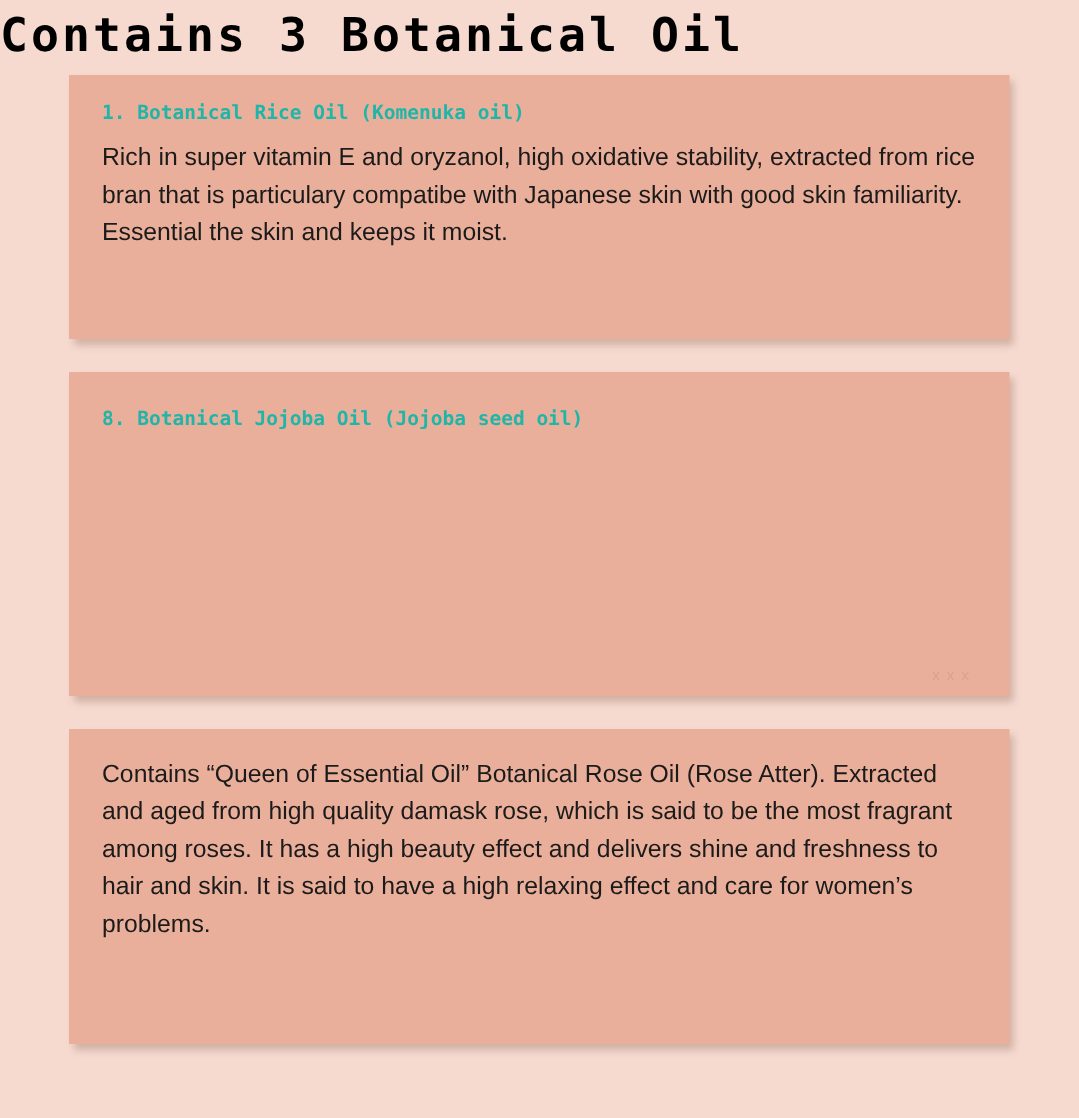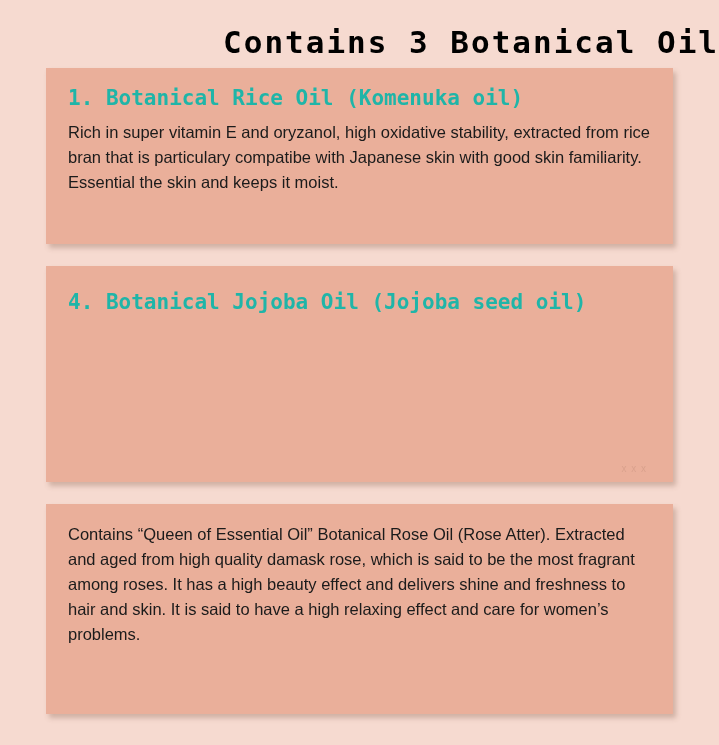--- a/index.html
+++ b/index.html
@@ -13,46 +13,46 @@
     font-family: "Liberation Sans", sans-serif;
     overflow: hidden;
   }
   .page {
     position: relative;
     width: 719px;
     height: 745px;
     box-sizing: border-box;
   }
   .main-title {
-    text-align: right;
+    text-align: left;
     font-family: "DejaVu Sans Mono", monospace;
     font-weight: bold;
     font-size: 31px;
     letter-spacing: 2px;
     color: #000000;
-    padding-top: 24px;
+    padding-top: 6px;
     padding-bottom: 8px;
     margin: 0;
   }
   .cards {
     padding: 0 46px;
     box-sizing: border-box;
   }
   .card {
     background: #eaaf9a;
     box-shadow: 3px 4px 5px rgba(120, 80, 60, 0.30);
     box-sizing: border-box;
     padding: 14px 22px 18px 22px;
     margin-bottom: 22px;
     position: relative;
   }
   .card-title {
     font-family: "DejaVu Sans Mono", monospace;
     font-weight: bold;
-    font-size: 21px;
+    font-size: 13px;
     color: #1fb5a8;
     letter-spacing: 0px;
     margin: 4px 0 10px 0;
     white-space: nowrap;
   }
   .card-title.small {
     font-size: 17.5px;
   }
   .card-body {
     font-family: "Liberation Sans", sans-serif;
@@ -85,21 +85,21 @@
   <h1 class="main-title">Contains 3 Botanical Oil</h1>
 
   <div class="cards">
 
     <div class="card card-1">
       <div class="card-title">1. Botanical Rice Oil  (Komenuka oil)</div>
       <p class="card-body">Rich in super vitamin E and oryzanol, high oxidative stability, extracted from rice bran that is particulary compatibe with Japanese skin with good skin familiarity. Essential the skin and keeps it moist.</p>
     </div>
 
     <div class="card card-2">
-      <div class="card-title">4. Botanical Jojoba Oil  (Jojoba seed oil)</div>
+      <div class="card-title">8. Botanical Jojoba Oil  (Jojoba seed oil)</div>
       <span class="watermark">x x x</span>
     </div>
 
     <div class="card card-3">
       <p class="card-body">Contains “Queen of Essential Oil” Botanical Rose Oil (Rose Atter). Extracted and aged from high quality damask rose, which is said to be the most fragrant among roses. It has a high beauty effect and delivers shine and freshness to hair and skin. It is said to have a high relaxing effect and care for women’s problems.</p>
     </div>
 
   </div>
 </div>
 

